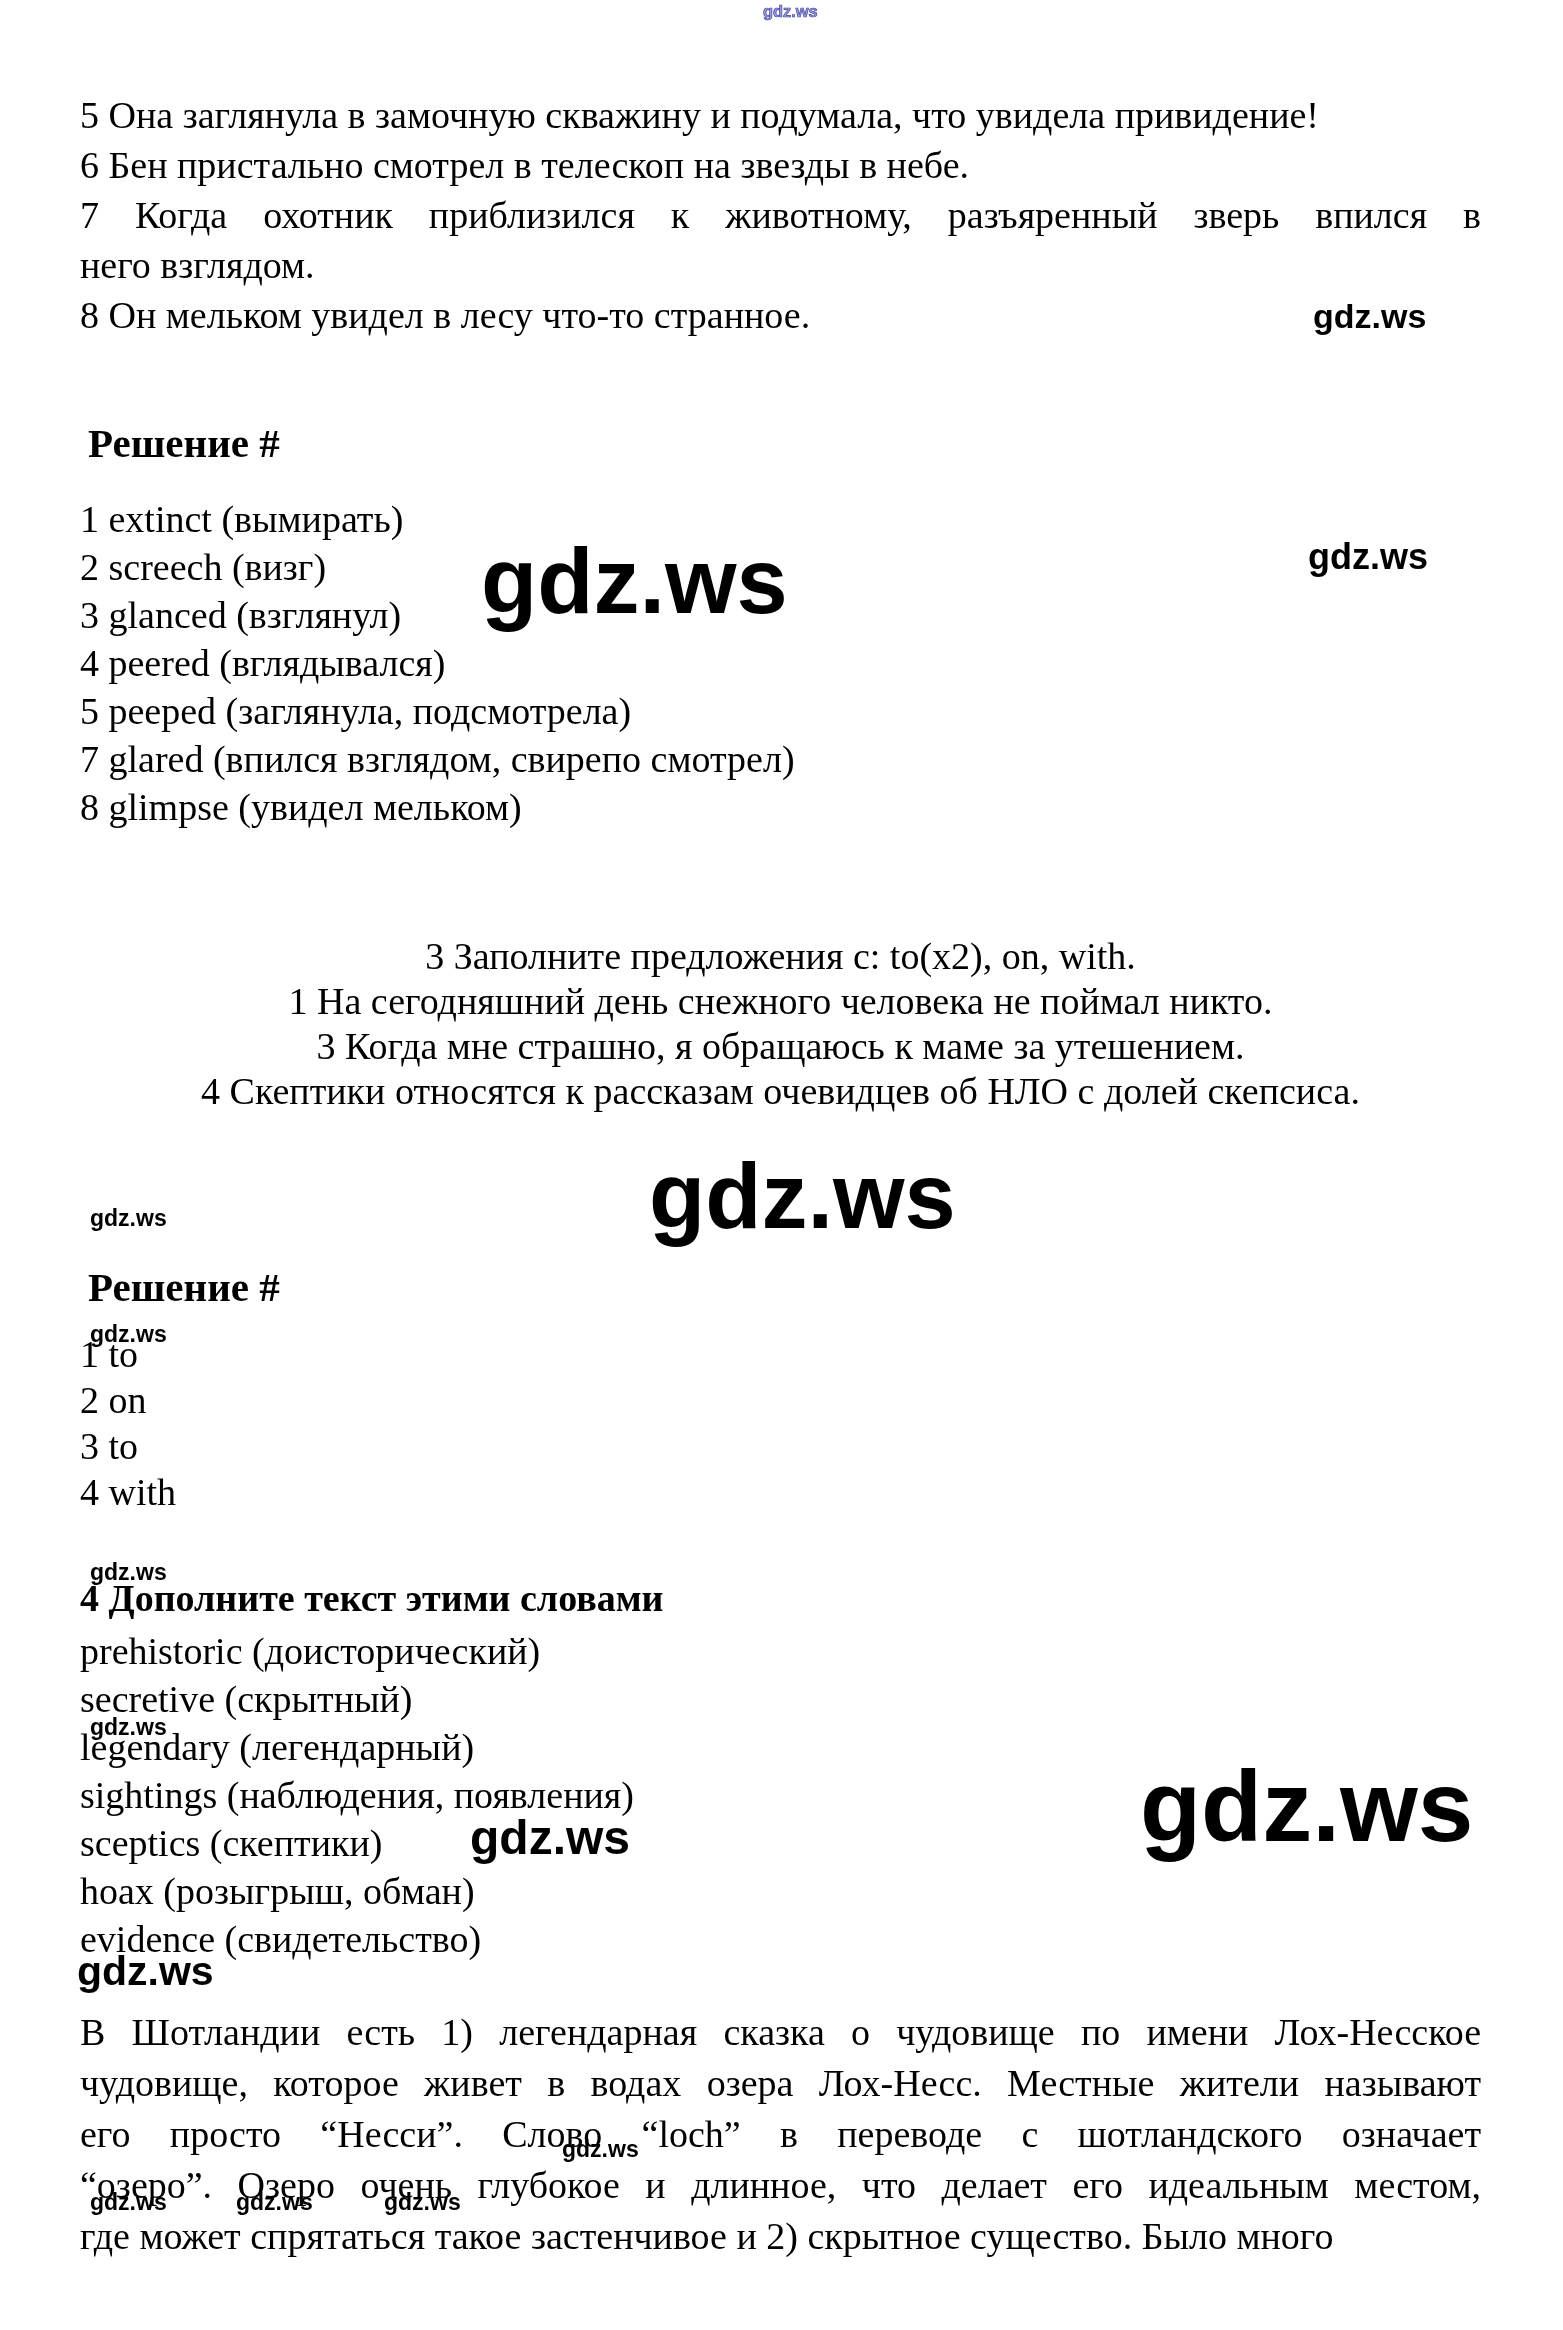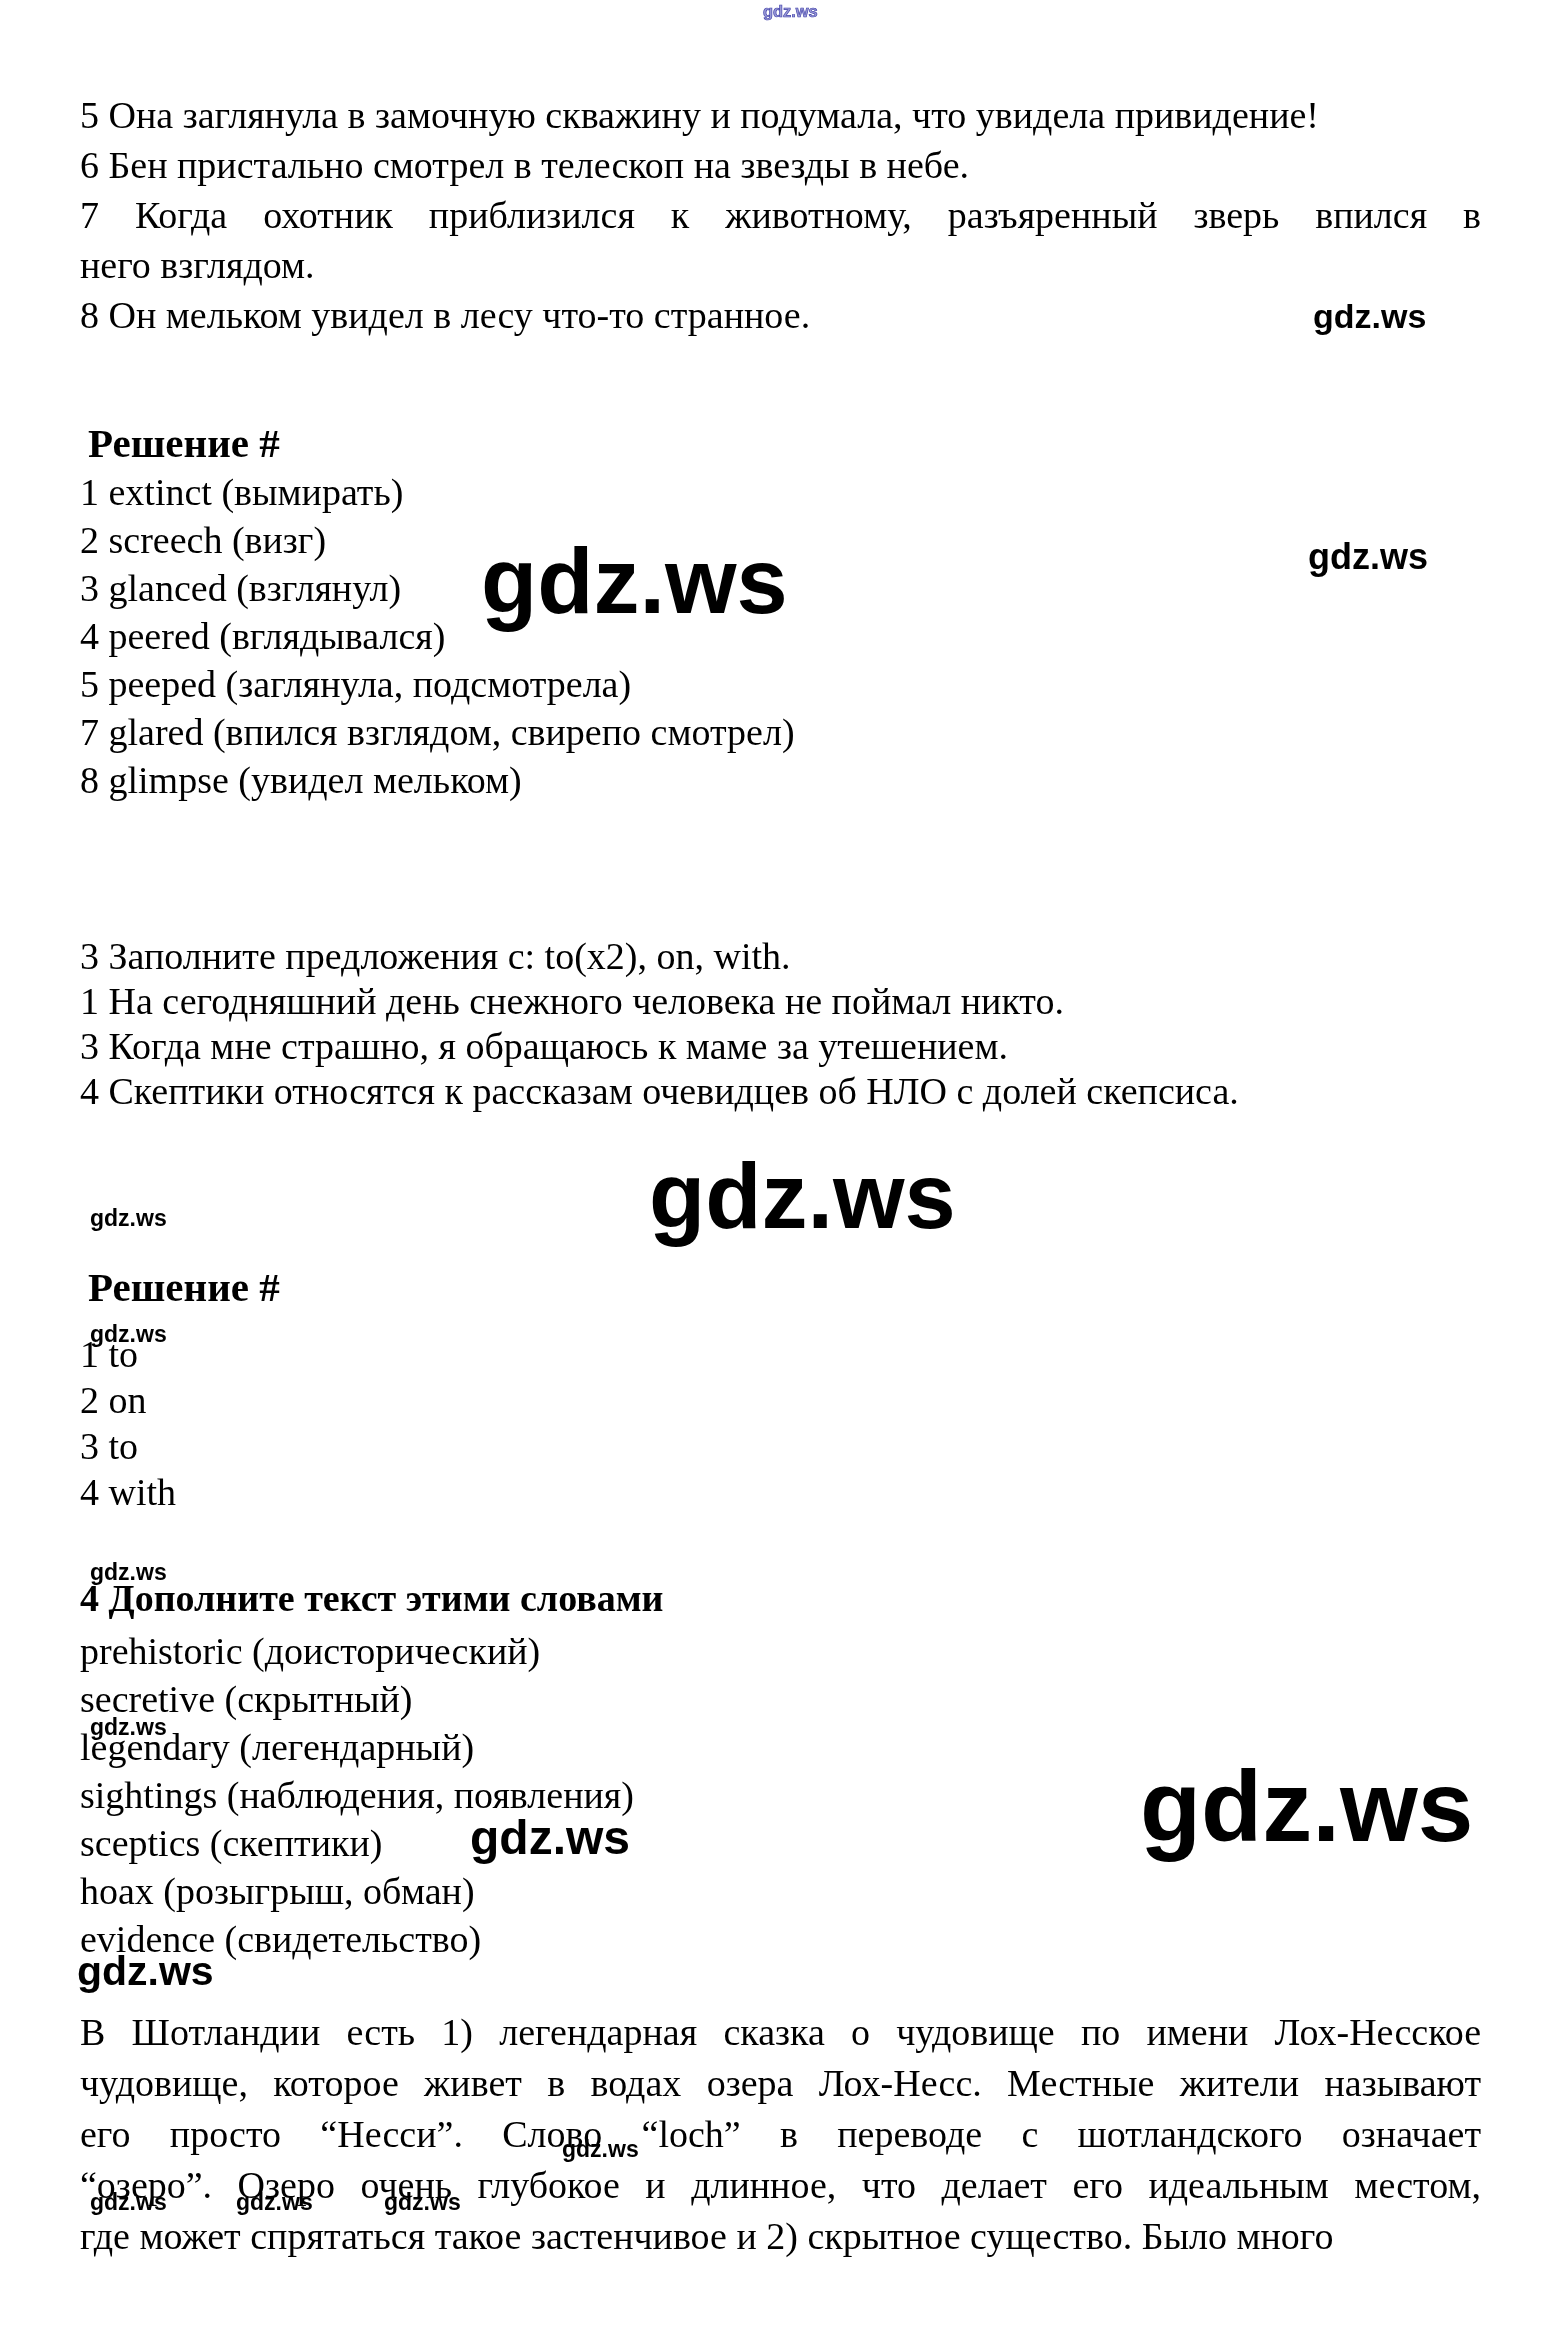--- a/index.html
+++ b/index.html
@@ -15,25 +15,25 @@
   .line { font-size:38px; }
   .just { text-align:justify; text-align-last:justify; }
 
   .b-sent { top:90px; }
   .b-sent .line { line-height:50px; }
 
   .heading { font-size:41px; font-weight:bold; margin:8px; line-height:46px; }
   .h1 { top:412px; }
   .h2 { top:1256px; }
 
-  .b-list1 { top:468px; }
+  .b-list1 { top:495px; }
   .b-list1 .line { line-height:48px; }
 
   .b-task3 { top:934px; }
-  .b-task3 .line { line-height:45px; }
+  .b-task3 .line { line-height:45px;text-align:center; }
 
   .b-answers { top:1331px; }
   .b-answers .line { line-height:46px; }
 
   .b-task4h { top:1577px; font-size:38px; line-height:43px;font-weight:bold; }
 
   .b-words { top:1627px; }
   .b-words .line { line-height:48px; }
 
   .b-para { top:2007px; }

